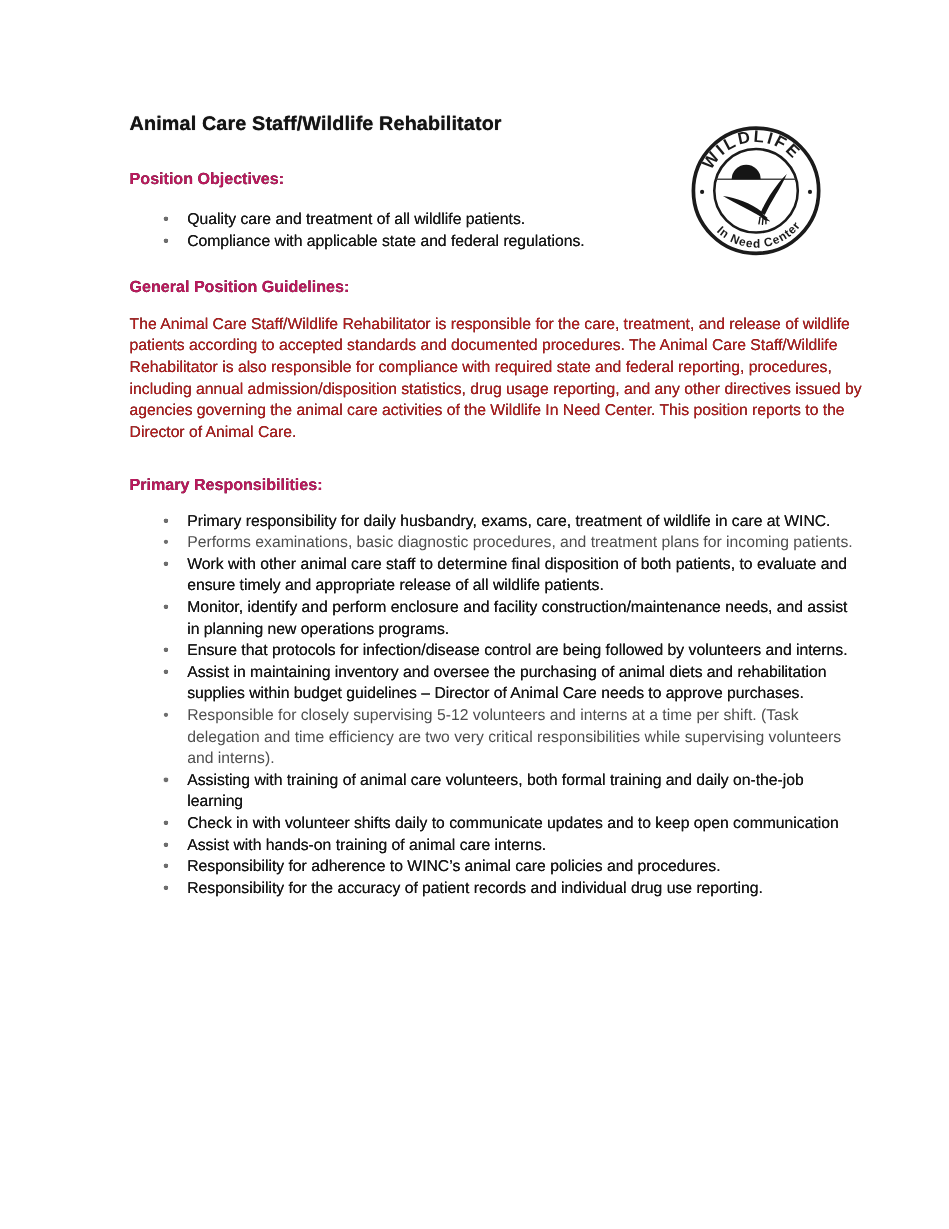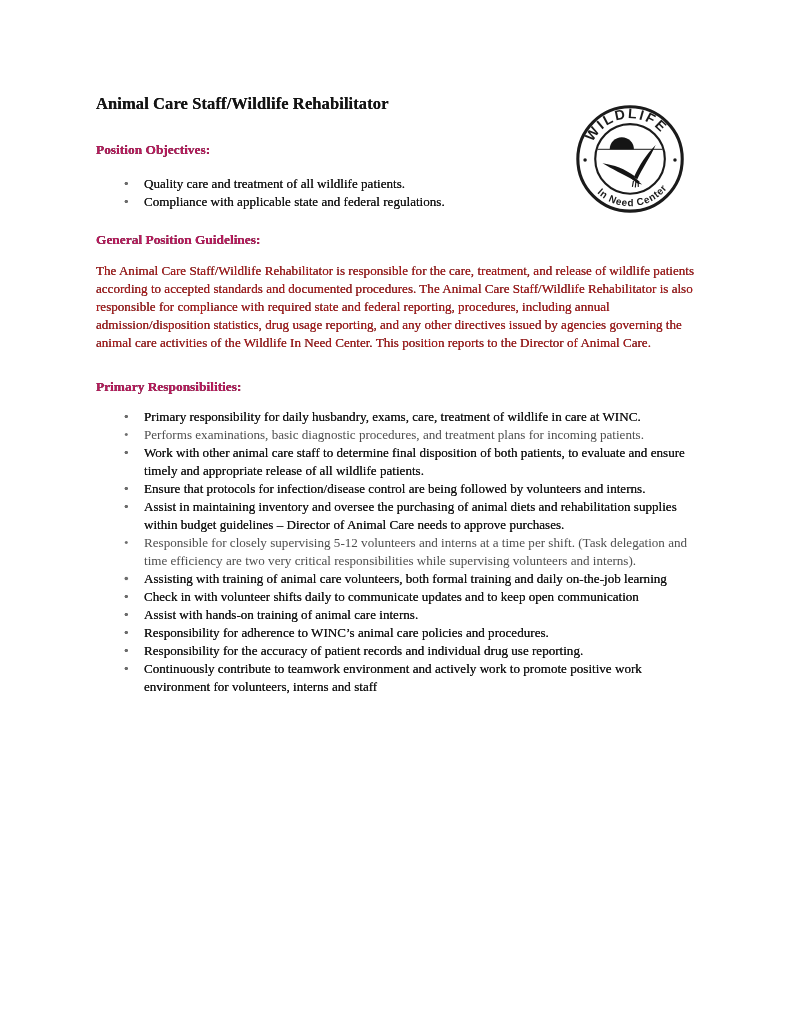--- a/index.html
+++ b/index.html
@@ -4,21 +4,21 @@
 <style>
   html,body{margin:0;padding:0;background:#ffffff;}
   .page{
     position:relative;
     width:791px;height:1024px;
     background:#ffffff;
     font-family:"Liberation Sans",sans-serif;
     color:#1a1a1a;
     overflow:hidden;
   }
-  .content{position:absolute;left:96px;top:94px;width:612px;font-family:Liberation Serif, serif;}
+  .content{position:absolute;left:108px;top:94px;width:612px;}
   .doc-title{
     font-size:16.5px;font-weight:700;margin:0 0 27px 0;
     color:#141414;text-shadow:0 0 .6px #141414;letter-spacing:.1px;
   }
   .sec-heading{
     font-size:13.4px;font-weight:700;margin:0;
     color:#be185d;text-shadow:0 0 .5px #161616;line-height:18px;
   }
   .body-text{font-size:13.1px;line-height:18px;}
   .para{
@@ -105,26 +105,26 @@
       <h2 class="sec-heading">General Position Guidelines:</h2>
       <p class="para body-text">The Animal Care Staff/Wildlife Rehabilitator is responsible for the care, treatment, and release of wildlife patients according to accepted standards and documented procedures. The Animal Care Staff/Wildlife Rehabilitator is also responsible for compliance with required state and federal reporting, procedures, including annual admission/disposition statistics, drug usage reporting, and any other directives issued by agencies governing the animal care activities of the Wildlife In Need Center. This position reports to the Director of Animal Care.</p>
     </section>
 
     <section class="sec-responsibilities">
       <h2 class="sec-heading">Primary Responsibilities:</h2>
       <ul class="bullets body-text">
         <li class="b-dark">Primary responsibility for daily husbandry, exams, care, treatment of wildlife in care at WINC.</li>
         <li class="b-light">Performs examinations, basic diagnostic procedures, and treatment plans for incoming patients.</li>
         <li class="b-dark">Work with other animal care staff to determine final disposition of both patients, to evaluate and ensure timely and appropriate release of all wildlife patients.</li>
+        <li class="b-dark">Monitor, identify and perform enclosure and facility construction/maintenance needs, and assist in planning new operations programs.</li>
         <li class="b-dark">Ensure that protocols for infection/disease control are being followed by volunteers and interns.</li>
         <li class="b-dark">Assist in maintaining inventory and oversee the purchasing of animal diets and rehabilitation supplies within budget guidelines – Director of Animal Care needs to approve purchases.</li>
         <li class="b-light">Responsible for closely supervising 5-12 volunteers and interns at a time per shift. (Task delegation and time efficiency are two very critical responsibilities while supervising volunteers and interns).</li>
         <li class="b-dark marker-dark">Assisting with training of animal care volunteers, both formal training and daily on-the-job learning</li>
         <li class="b-dark">Check in with volunteer shifts daily to communicate updates and to keep open communication</li>
         <li class="b-dark">Assist with hands-on training of animal care interns.</li>
         <li class="b-dark">Responsibility for adherence to WINC’s animal care policies and procedures.</li>
         <li class="b-dark">Responsibility for the accuracy of patient records and individual drug use reporting.</li>
-        <li class="b-dark">Continuously contribute to teamwork environment and actively work to promote positive work environment for volunteers, interns and staff</li>
       </ul>
     </section>
 
   </div>
 </div>
 
 </body></html>

